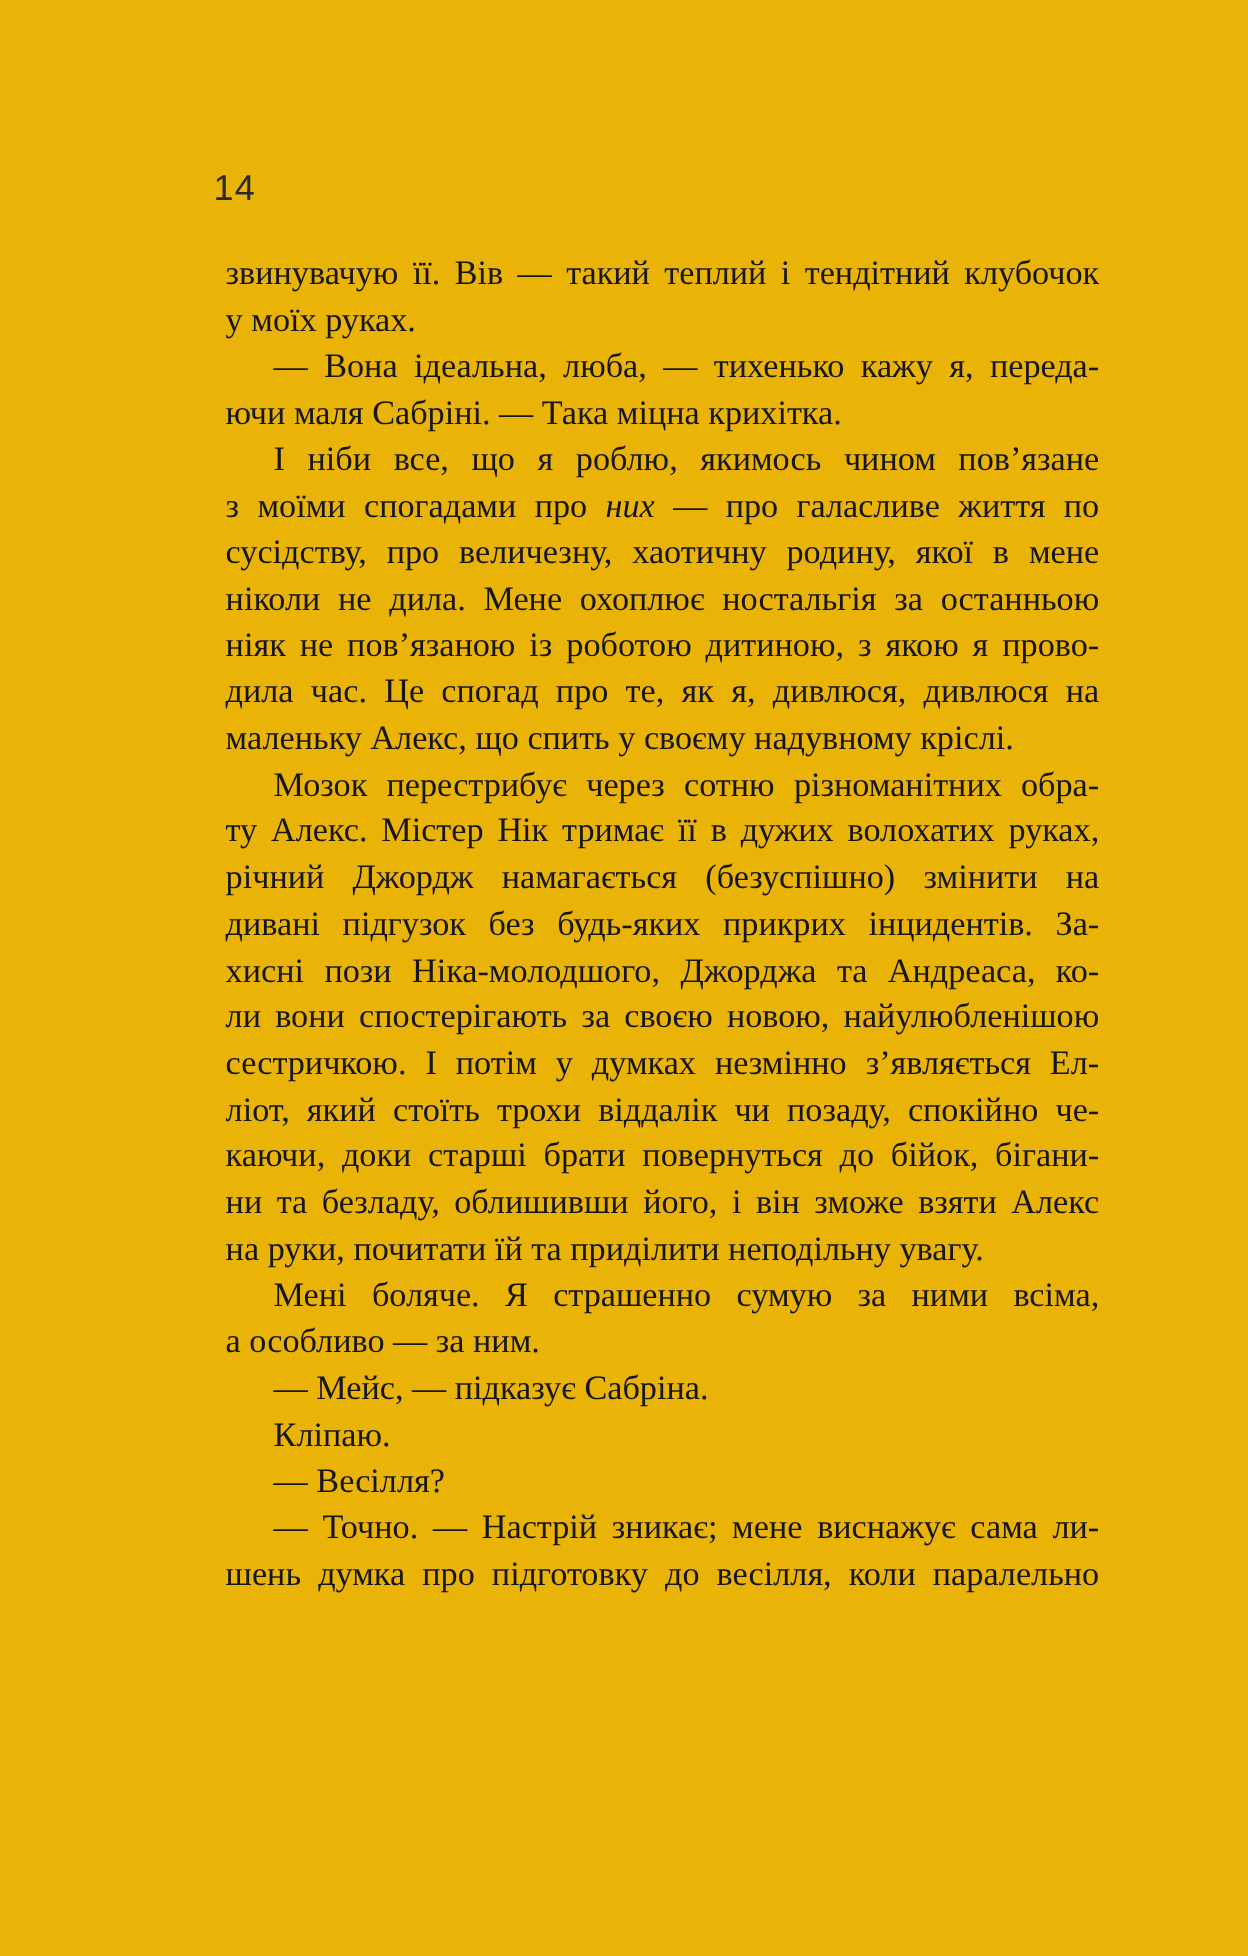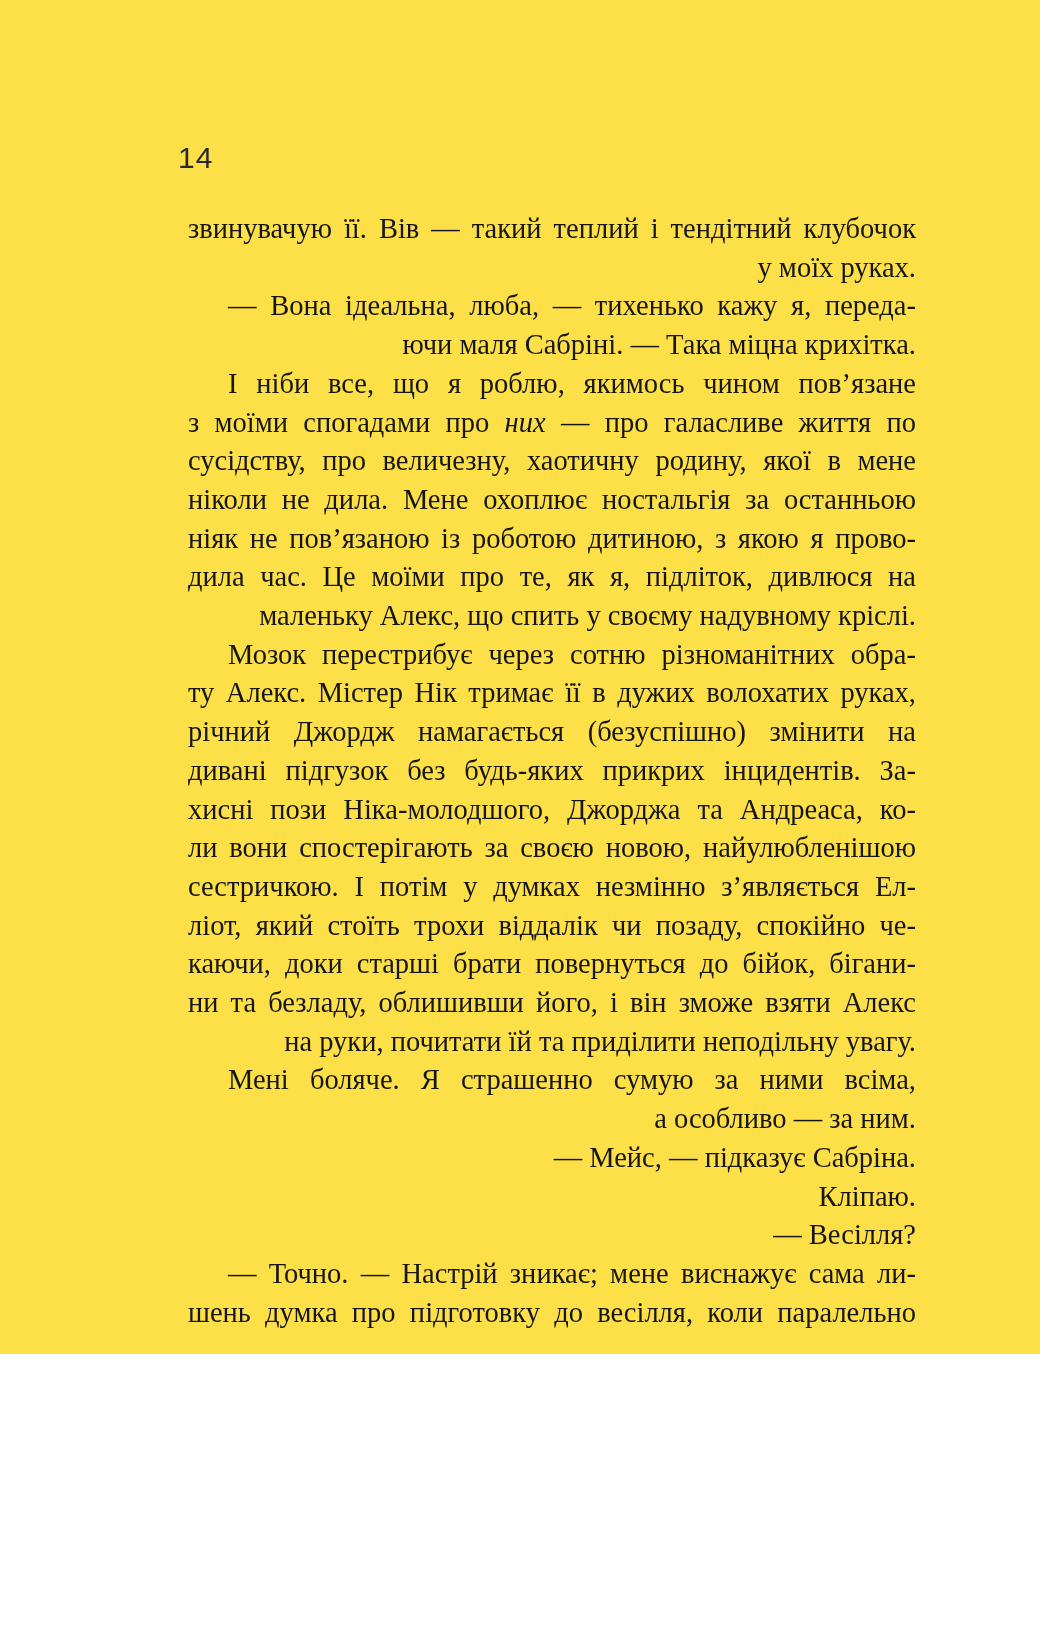--- a/index.html
+++ b/index.html
@@ -3,22 +3,22 @@
 <meta charset="utf-8">
 <style>
   html, body {
     margin: 0;
     padding: 0;
     background: #ffffff;
   }
   .page {
     position: relative;
     width: 1040px;
-    height: 1354px;
-    background: #fde047;
+    height: 1630px;
+    background: #eab308;
     overflow: hidden;
     font-family: "Liberation Serif", serif;
     color: #161616;
   }
   .folio {
     position: absolute;
     left: 178px;
     top: 141px;
     font-family: "Liberation Sans", sans-serif;
     font-size: 30px;
@@ -30,21 +30,21 @@
     position: absolute;
     left: 188px;
     top: 210px;
     width: 728px;
     font-size: 28.5px;
     line-height: 38.7px;
     color: #161616;
   }
   .line {
     min-height: 38.7px;
-    text-align: right;
+    text-align: left;
   }
   .line.j {
     text-align: justify;
     text-align-last: justify;
     text-justify: inter-word;
   }
   .line.ind {
     text-indent: 40px;
   }
   .line i {
@@ -58,21 +58,21 @@
   <div class="text-block">
       <div class="line j"><span>звинувачую її. Вів — такий теплий і тендітний клубочок</span></div>
       <div class="line"><span>у моїх руках.</span></div>
       <div class="line j ind"><span>— Вона ідеальна, люба, — тихенько кажу я, переда-</span></div>
       <div class="line"><span>ючи маля Сабріні. — Така міцна крихітка.</span></div>
       <div class="line j ind"><span>І ніби все, що я роблю, якимось чином пов’язане</span></div>
       <div class="line j"><span>з моїми спогадами про </span><i>них</i><span> — про галасливе життя по</span></div>
       <div class="line j"><span>сусідству, про величезну, хаотичну родину, якої в мене</span></div>
       <div class="line j"><span>ніколи не дила. Мене охоплює ностальгія за останньою</span></div>
       <div class="line j"><span>ніяк не пов’язаною із роботою дитиною, з якою я прово-</span></div>
-      <div class="line j"><span>дила час. Це моїми про те, як я, підліток, дивлюся на</span></div>
+      <div class="line j"><span>дила час. Це спогад про те, як я, дивлюся, дивлюся на</span></div>
       <div class="line"><span>маленьку Алекс, що спить у своєму надувному кріслі.</span></div>
       <div class="line j ind"><span>Мозок перестрибує через сотню різноманітних обра-</span></div>
       <div class="line j"><span>ту Алекс. Містер Нік тримає її в дужих волохатих руках,</span></div>
       <div class="line j"><span>річний Джордж намагається (безуспішно) змінити на</span></div>
       <div class="line j"><span>дивані підгузок без будь-яких прикрих інцидентів. За-</span></div>
       <div class="line j"><span>хисні пози Ніка-молодшого, Джорджа та Андреаса, ко-</span></div>
       <div class="line j"><span>ли вони спостерігають за своєю новою, найулюбленішою</span></div>
       <div class="line j"><span>сестричкою. І потім у думках незмінно з’являється Ел-</span></div>
       <div class="line j"><span>ліот, який стоїть трохи віддалік чи позаду, спокійно че-</span></div>
       <div class="line j"><span>каючи, доки старші брати повернуться до бійок, бігани-</span></div>

